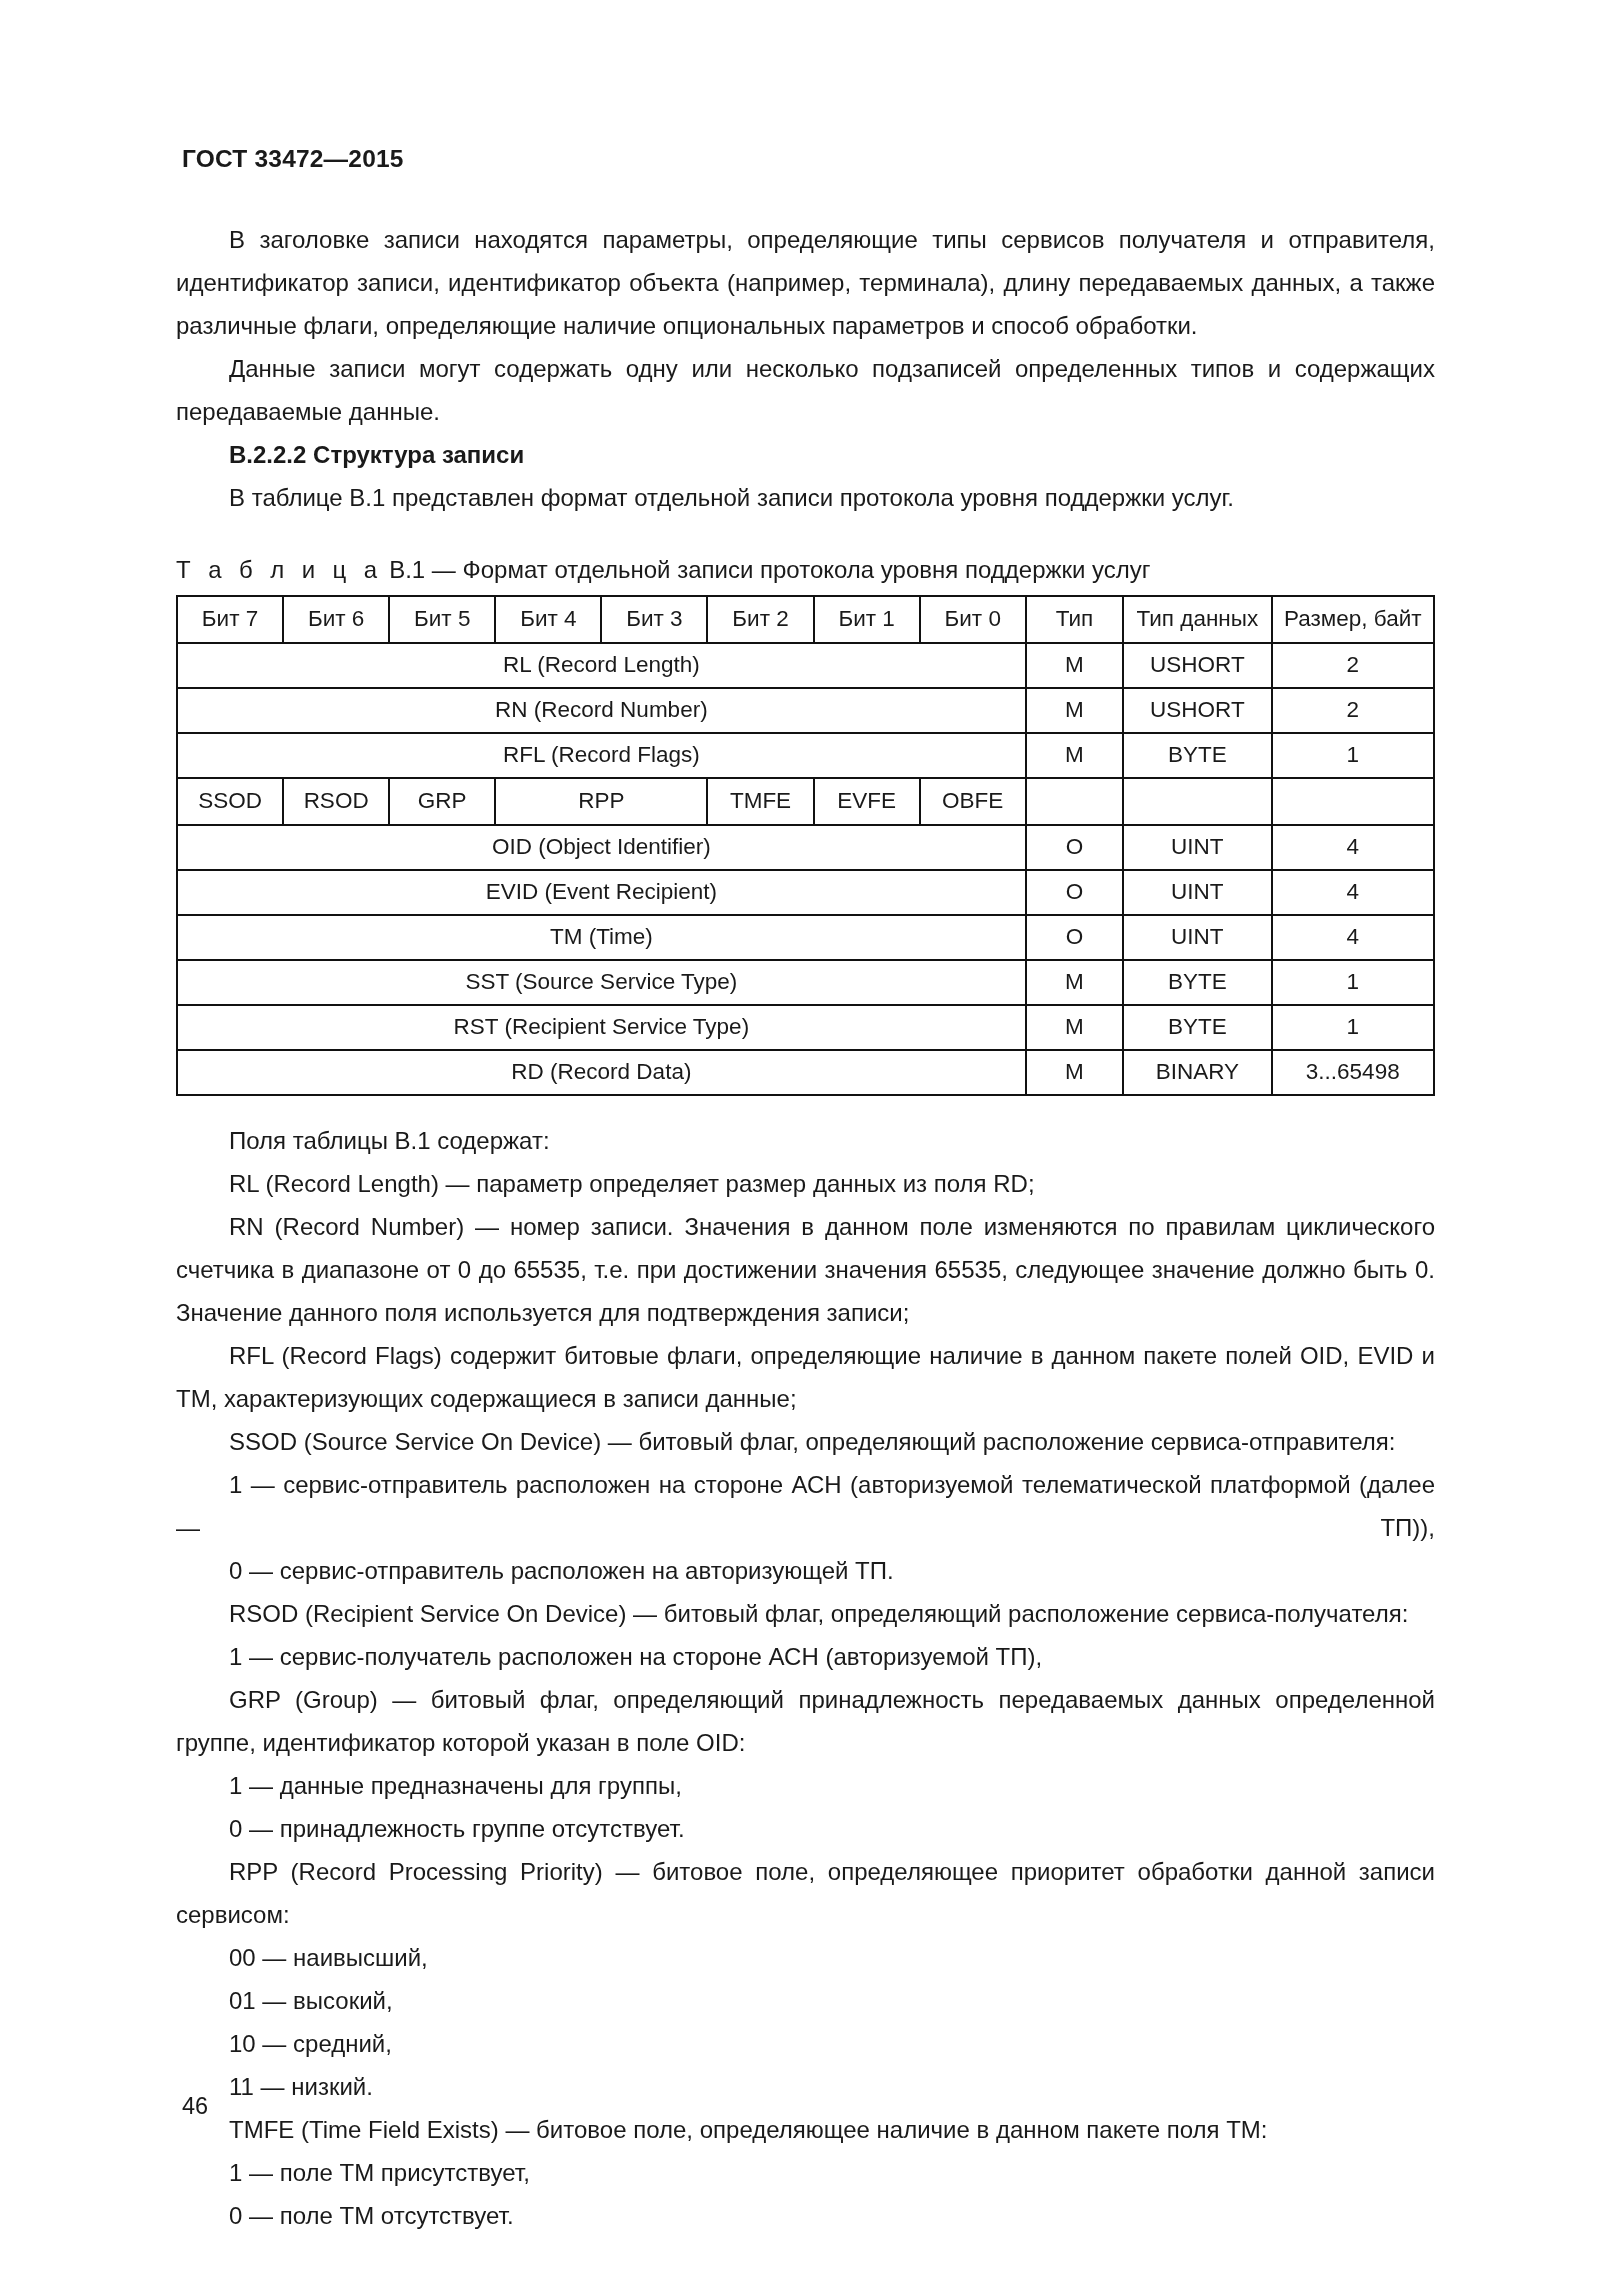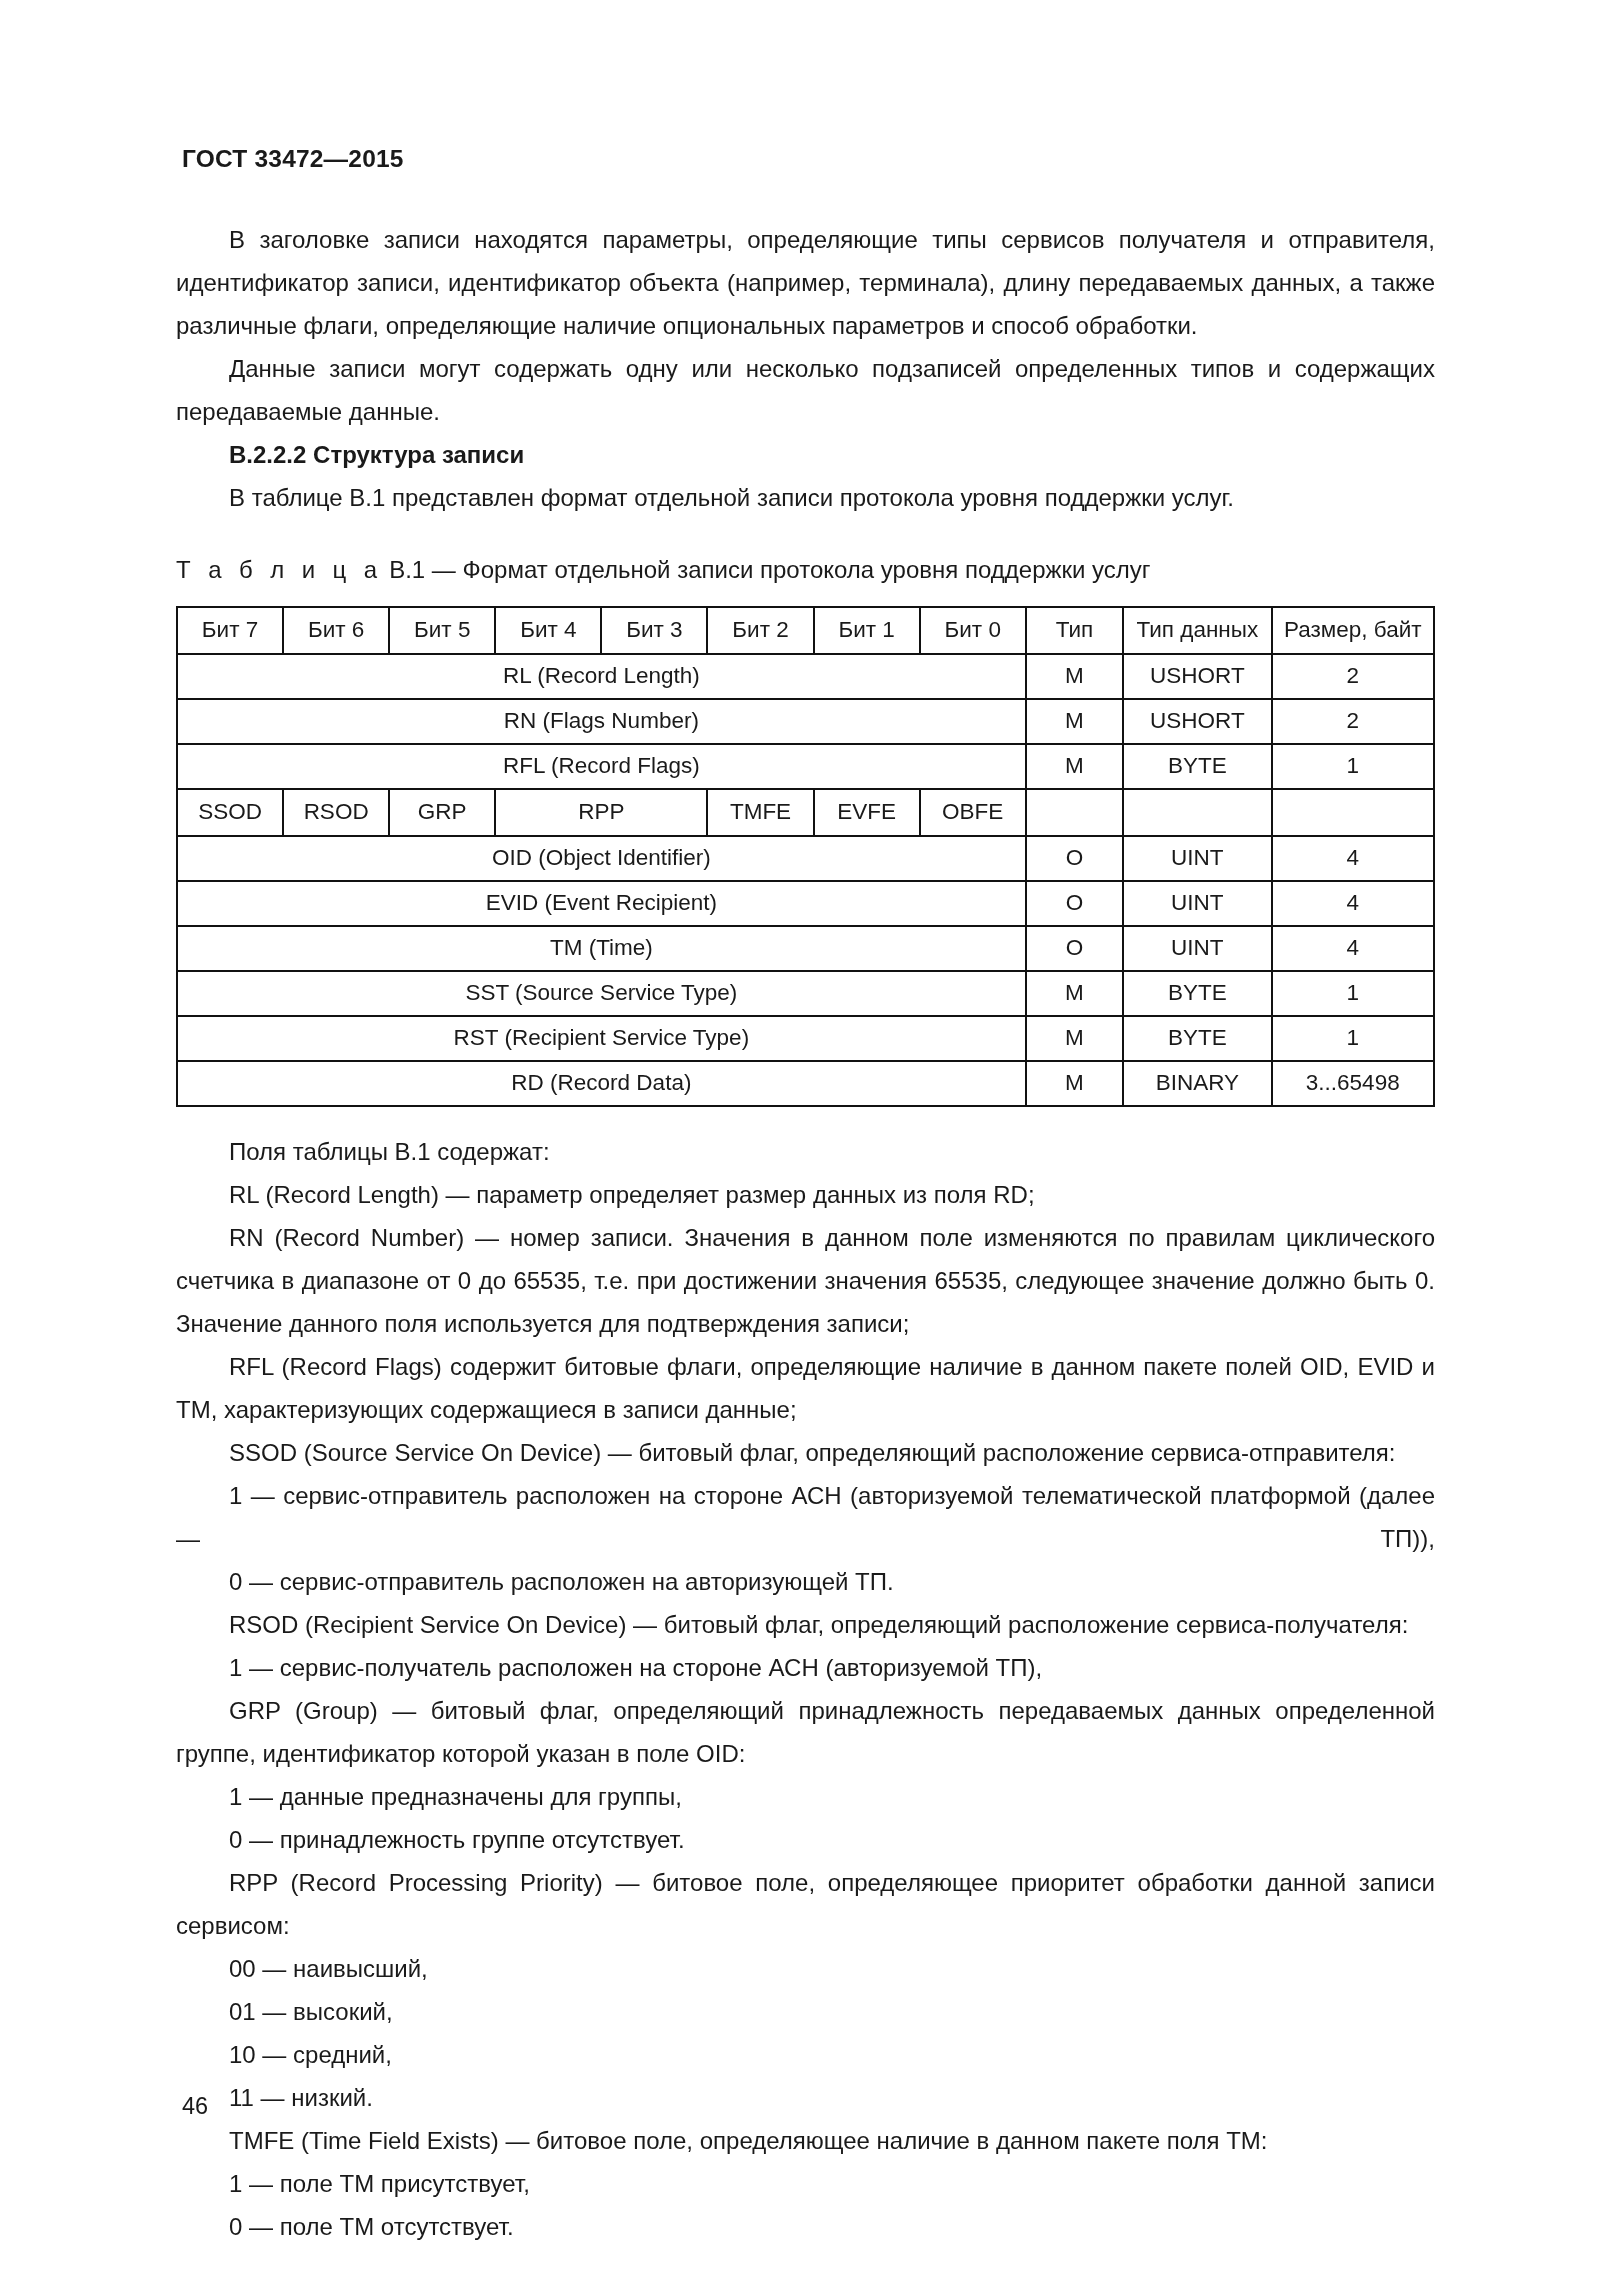--- a/index.html
+++ b/index.html
@@ -69,21 +69,21 @@
     text-align: justify;
   }
 
   
   p.justify-all { text-align: justify; text-align-last: justify; }
 
   
   .table-caption {
     font-size: 24px;
     line-height: 43px;
-    margin: 29px 0 15px 0;
+    margin: 29px 0 4px 0;
     white-space: nowrap;
   }
   .table-caption .tcap-word {
     letter-spacing: 5.4px;
   }
 
   
   table.gost {
     border-collapse: collapse;
     width: 1259px;
@@ -168,21 +168,21 @@
         </tr>
       </thead>
       <tbody>
         <tr>
           <td colspan="8">RL (Record Length)</td>
           <td>M</td>
           <td>USHORT</td>
           <td>2</td>
         </tr>
         <tr>
-          <td colspan="8">RN (Flags Number)</td>
+          <td colspan="8">RN (Record Number)</td>
           <td>M</td>
           <td>USHORT</td>
           <td>2</td>
         </tr>
         <tr>
           <td colspan="8">RFL (Record Flags)</td>
           <td>M</td>
           <td>BYTE</td>
           <td>1</td>
         </tr>

